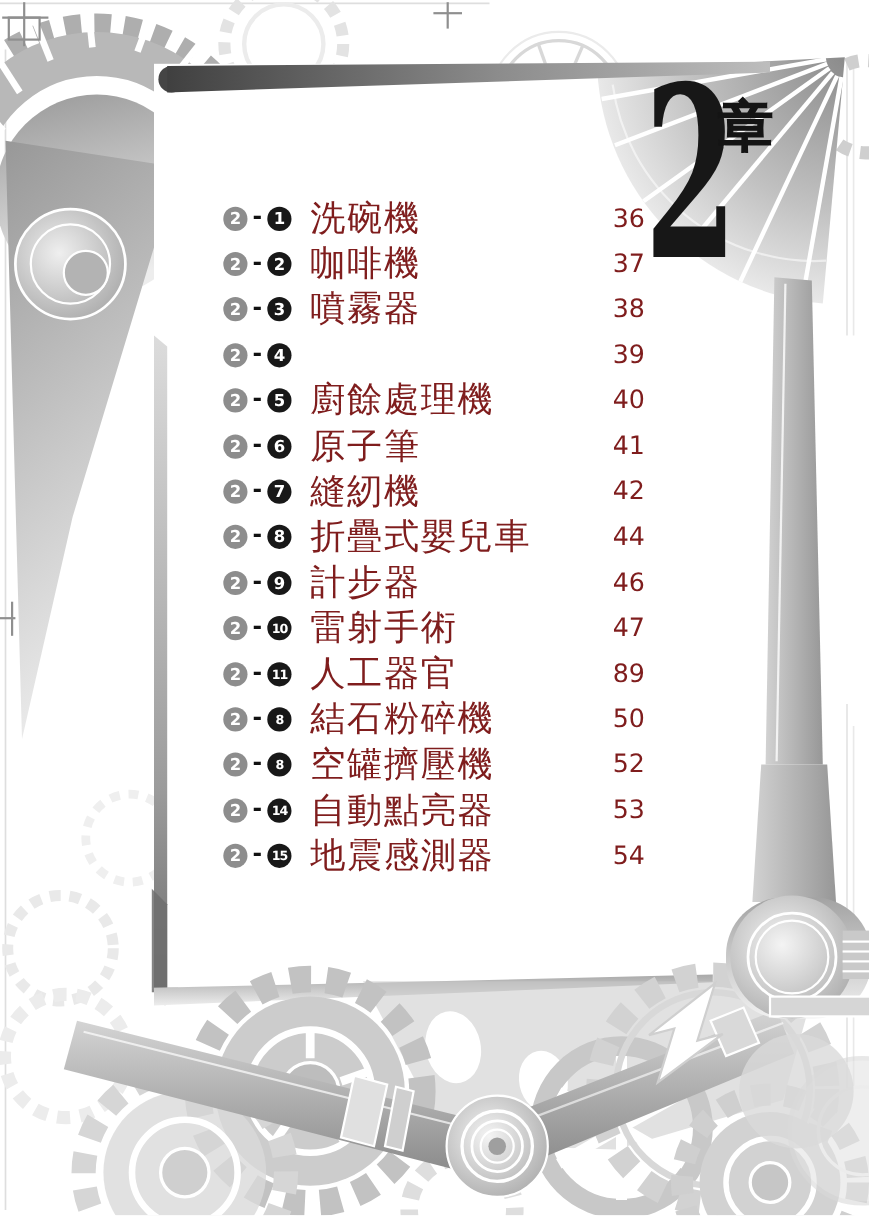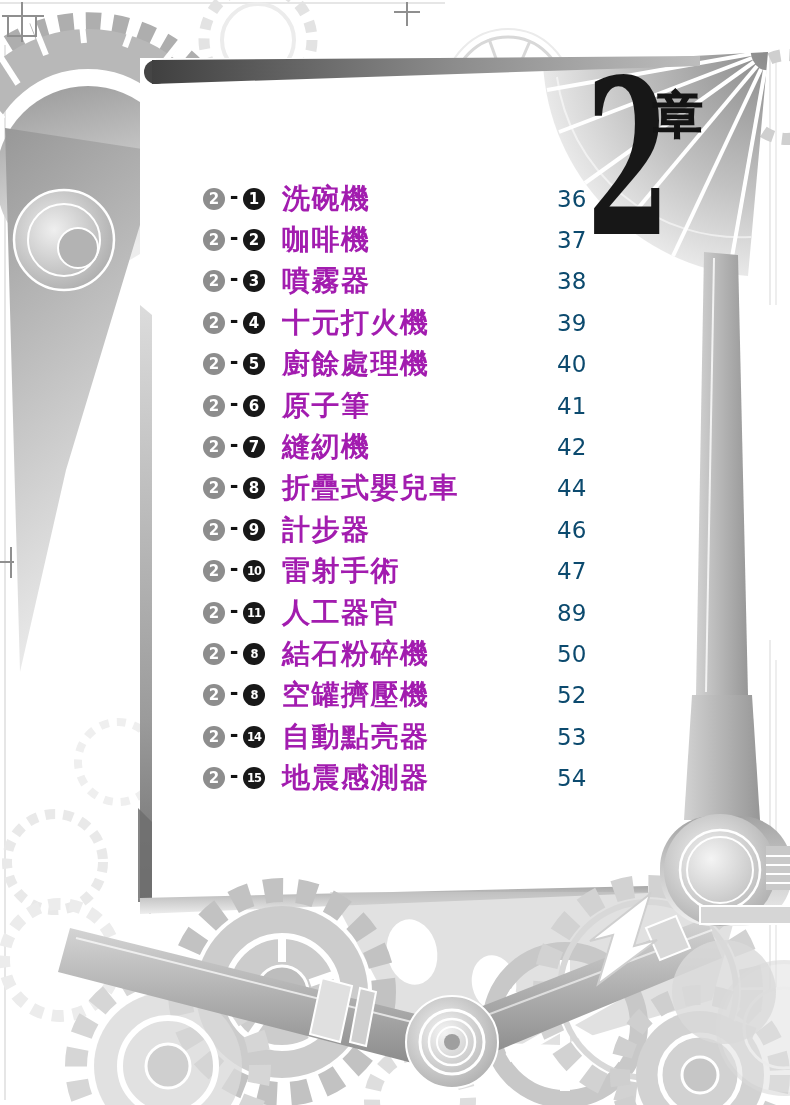--- a/index.html
+++ b/index.html
@@ -47,26 +47,26 @@
   }
   .badge.sec{background:#8d8d8d;}
   .badge.item{background:#181818;}
   .badge.item.two-digit{font-size:11.5px;letter-spacing:-1px;}
   .dash{
     width:16px;text-align:center;color:#111111;flex:0 0 auto;
     font-family:"DejaVu Sans",sans-serif;font-weight:900;font-size:21px;line-height:1;
     margin:0 1px 3px 1px;
   }
   .toc-label{
-    margin-left:17px;font-size:28px;font-weight:700;color:#a21caf;
+    margin-left:17px;font-size:32px;font-weight:400;color:#7f1d1d;
     letter-spacing:1.5px;white-space:nowrap;
   }
   .toc-page{
     position:absolute;left:354px;top:50%;transform:translateY(-50%);
-    font-family:"DejaVu Sans",sans-serif;font-size:23px;color:#0c4a6e;
+    font-family:"DejaVu Sans",sans-serif;font-size:23px;color:#7f1d1d;
   }
 </style>
 </head>
 <body>
 
 <div id="stage">
 
   <svg class="layer0" width="790" height="1105" viewBox="0 0 790 1105" aria-hidden="true">
     <defs>
       <linearGradient id="gArmV" x1="0" y1="0" x2="0.25" y2="1">
@@ -332,21 +332,20 @@
       <span class="badge sec">2</span>
       <span class="dash">-</span>
       <span class="badge item">3</span>
       <span class="toc-label">噴霧器</span>
       <span class="toc-page">38</span>
     </div>
       <div class="toc-row">
       <span class="badge sec">2</span>
       <span class="dash">-</span>
       <span class="badge item">4</span>
-      <span class="toc-label">十元打火機</span>
       <span class="toc-page">39</span>
     </div>
       <div class="toc-row">
       <span class="badge sec">2</span>
       <span class="dash">-</span>
       <span class="badge item">5</span>
       <span class="toc-label">廚餘處理機</span>
       <span class="toc-page">40</span>
     </div>
       <div class="toc-row">

